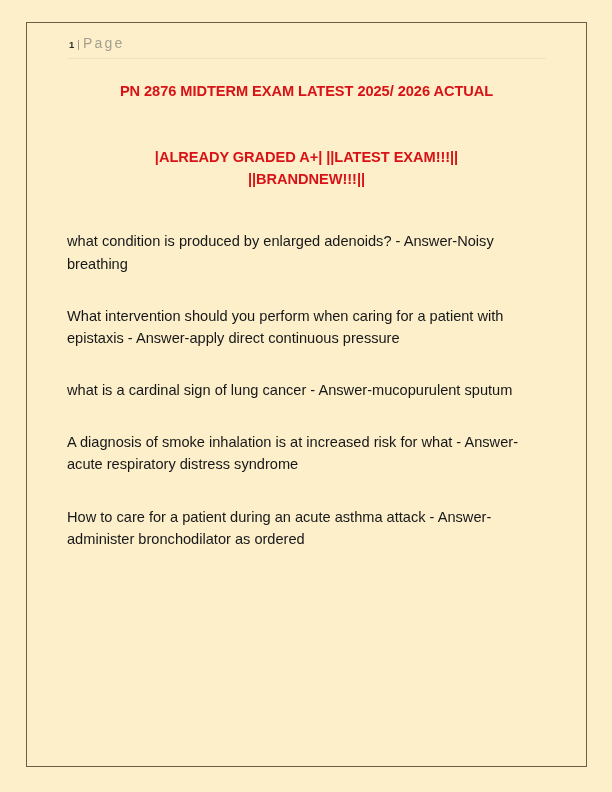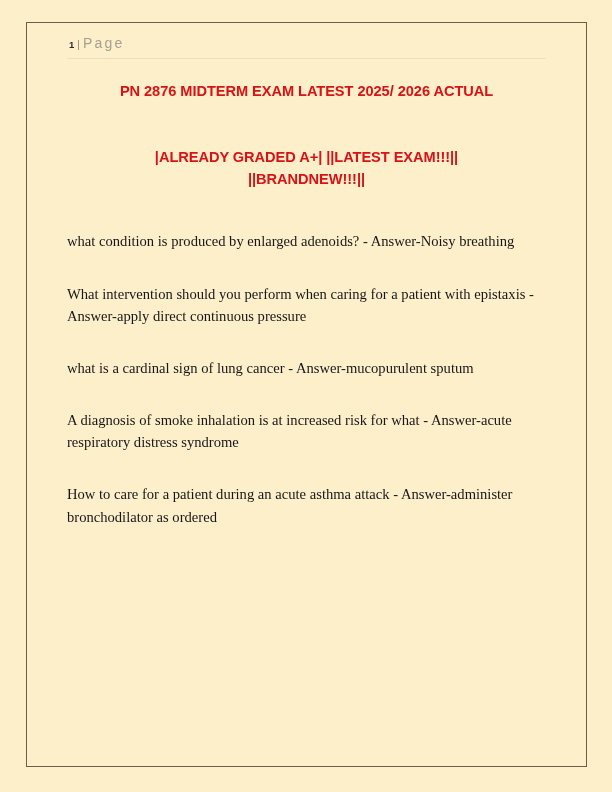--- a/index.html
+++ b/index.html
@@ -91,21 +91,21 @@
   }
 
   
   .qa-list {
     margin-top: 40px;
   }
   .qa-item {
     color: #17171a;
     font-size: 14.6px;
     line-height: 1.52;
-    font-family: Liberation Serif, serif;
+    font-family: Liberation Sans, sans-serif;
     margin: 0 0 30px 0;
     padding-right: 6px;
     text-align: left;
   }
   .qa-item:last-child {
     margin-bottom: 4px;
   }
 </style>
 </head>
 <body>

